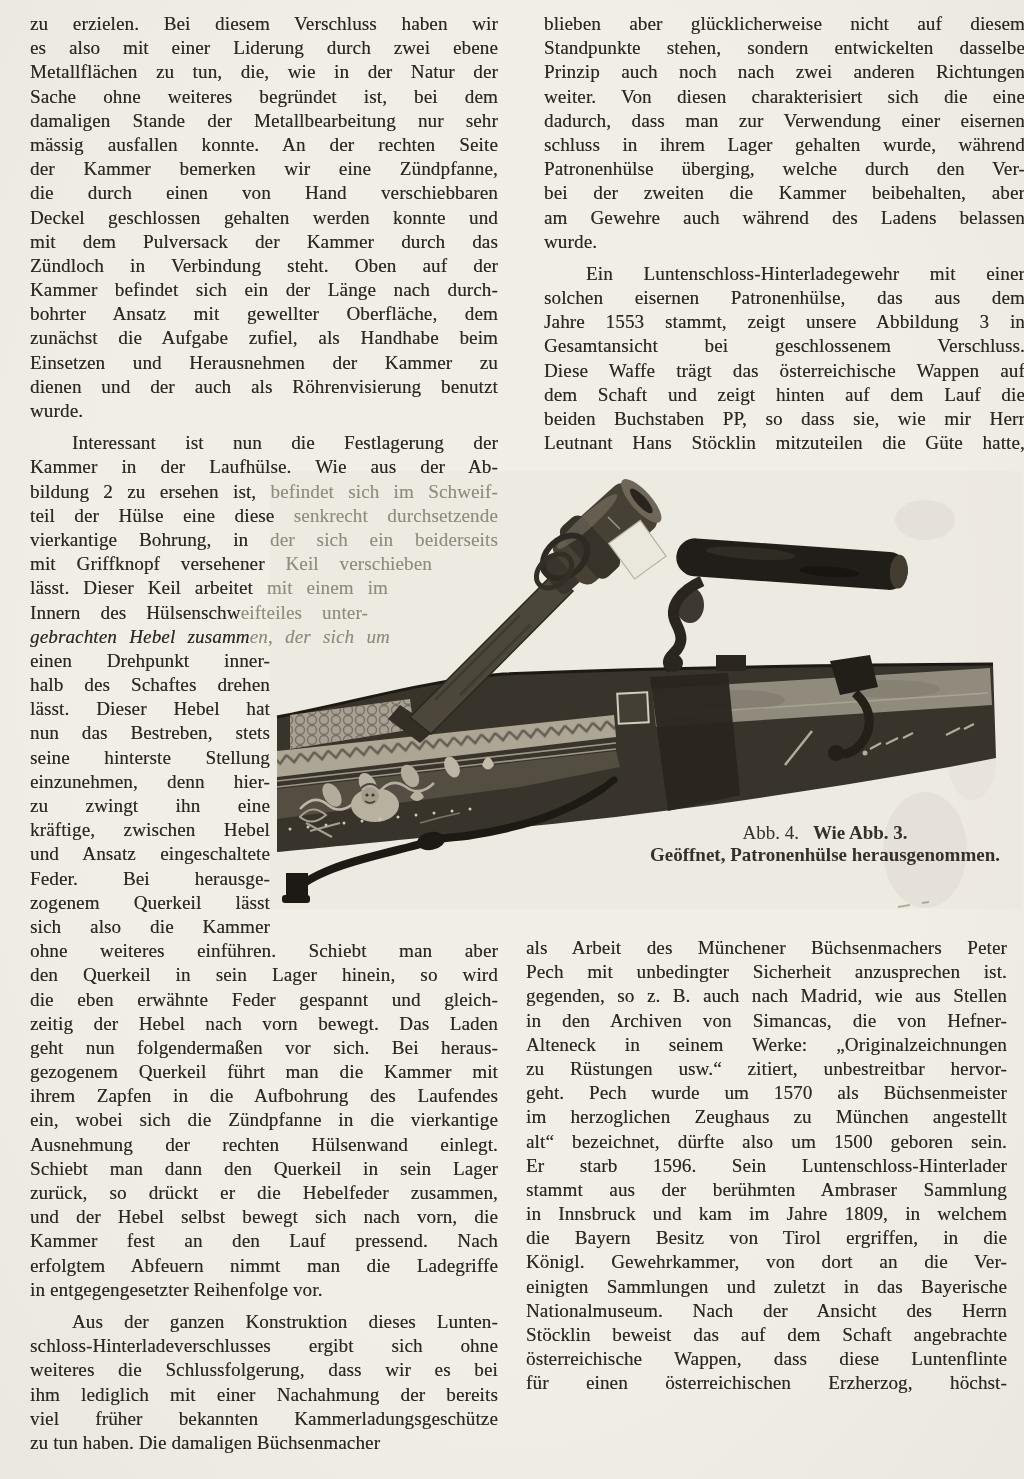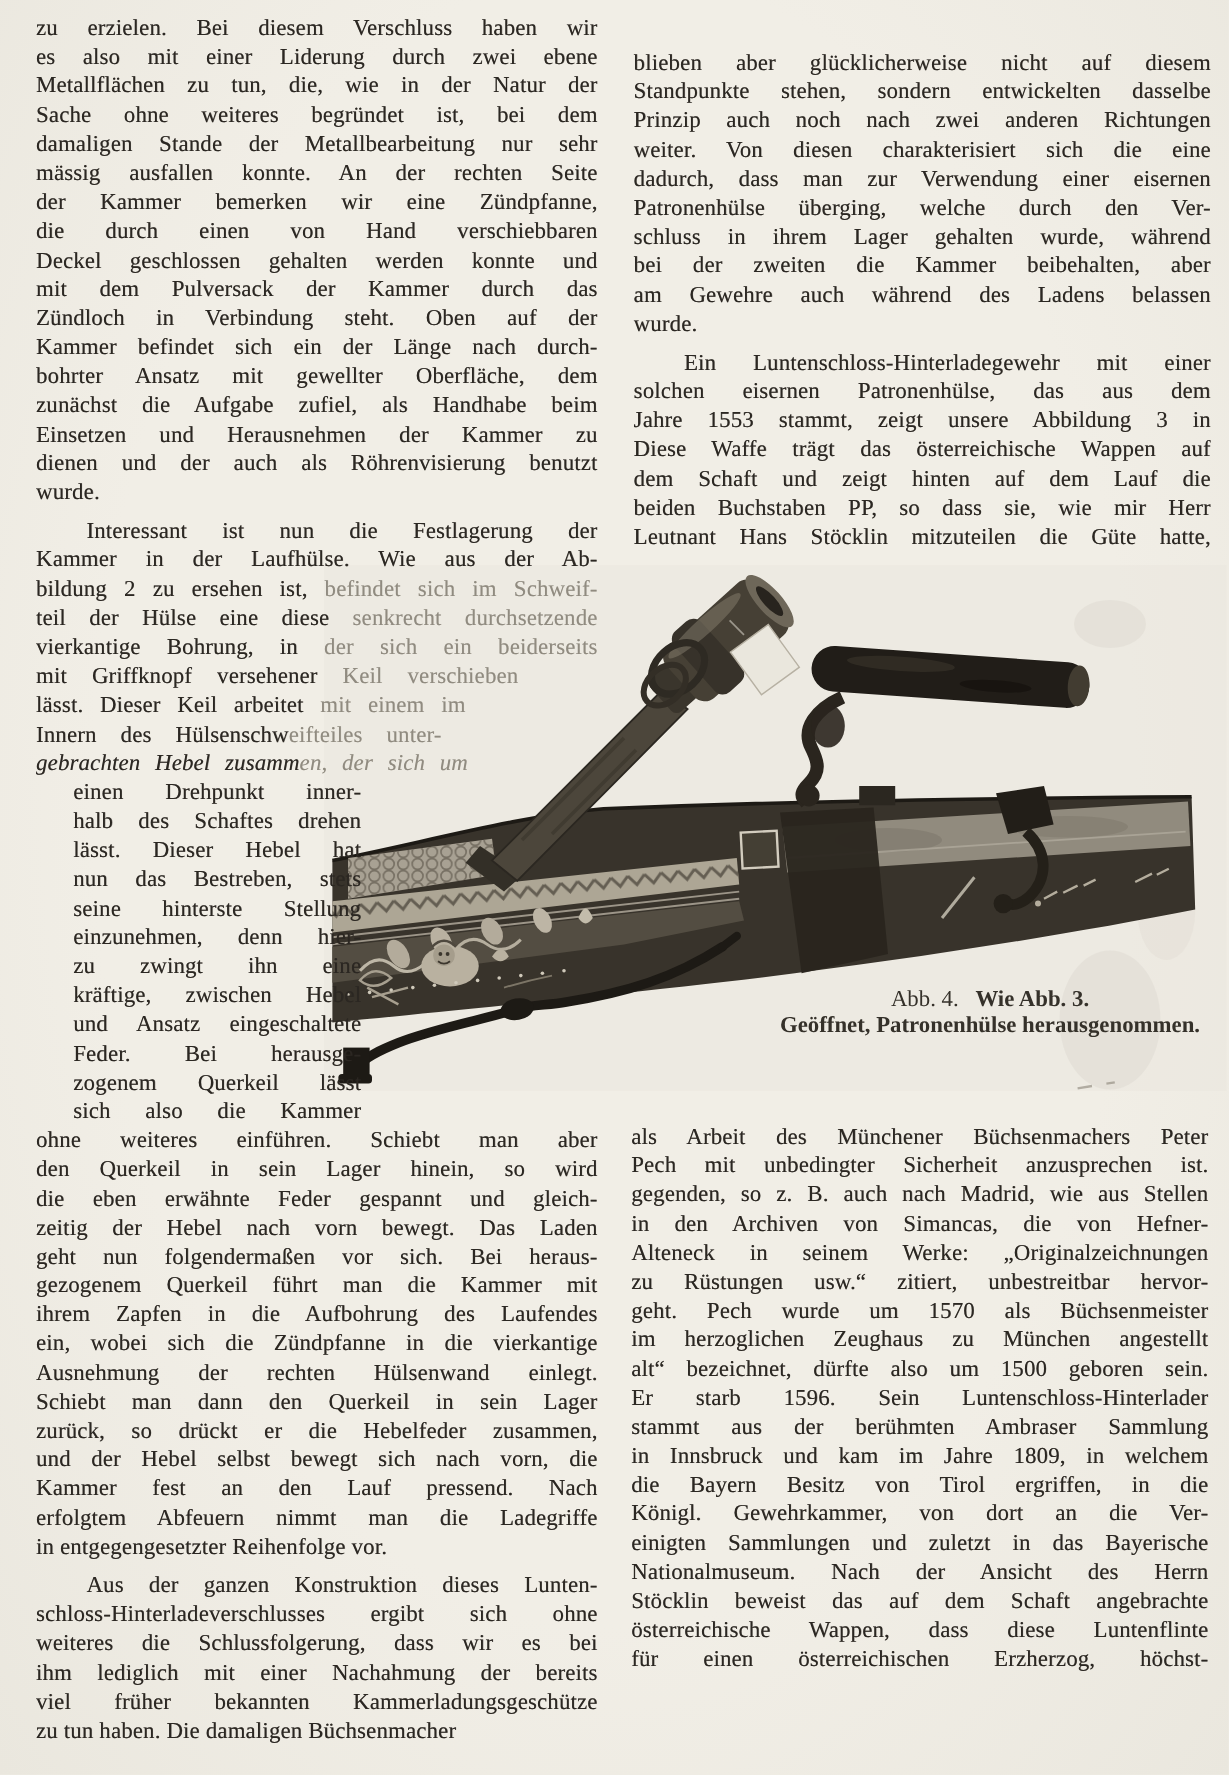--- a/index.html
+++ b/index.html
@@ -6,33 +6,33 @@
   body{
     width:1024px;height:1479px;position:relative;overflow:hidden;
     background:#efece4;
     font-family:"Liberation Serif","DejaVu Serif",serif;
     color:#2b2722;
   }
   .page{position:absolute;inset:0;
     background:radial-gradient(ellipse at 50% 45%, #f1eee6 60%, #eae7de 100%);}
   .col{position:absolute;z-index:2;}
   #col-left{left:30px;top:12px;width:468px;}
-  #col-right{left:528px;top:12px;width:481px;margin-top:29px;}
+  #col-right{left:544px;top:12px;width:481px;}
   #col-right2{left:526px;top:936px;width:481px;}
   .block{margin:0;}
   .block.gap{margin-top:8px;}
   .tl{
     font-size:19px;line-height:24.2px;height:24.2px;overflow:hidden;
     text-align:justify;text-align-last:justify;
     letter-spacing:0.15px;
     text-shadow:0.25px 0 0 rgba(43,39,34,0.55);
   }
   .tl.ind{text-indent:42px;}
   .tl.last{text-align-last:left;}
-  .narrow .tl{width:240px;margin-left:31px;}
+  .narrow .tl{width:240px;}
   .faded{color:#908b80;text-shadow:0.2px 0 0 rgba(144,139,128,0.4);}
   #gun-photo{position:absolute;left:270px;top:465px;width:754px;height:500px;z-index:1;pointer-events:none;}
   .caption{
     position:absolute;left:590px;top:822px;width:470px;z-index:3;
     text-align:center;color:#35312a;font-size:19px;line-height:21.5px;
   }
   .cap-bold{font-weight:700;}
   .cap-reg{font-weight:400;margin-right:14px;}
 </style>
 </head>
@@ -254,30 +254,31 @@
       </div>
   </div>
 
   <div class="col" id="col-right">
     <div class="block">
         <div class="tl">blieben aber glücklicherweise nicht auf diesem</div>
         <div class="tl">Standpunkte stehen, sondern entwickelten dasselbe</div>
         <div class="tl">Prinzip auch noch nach zwei anderen Richtungen</div>
         <div class="tl">weiter.  Von diesen charakterisiert sich die eine</div>
         <div class="tl">dadurch, dass man zur Verwendung einer eisernen</div>
+        <div class="tl">schluss in ihrem Lager gehalten wurde, während</div>
         <div class="tl">Patronenhülse überging, welche durch den Ver-</div>
-        <div class="tl">schluss in ihrem Lager gehalten wurde, während</div>
         <div class="tl">bei der zweiten die Kammer beibehalten, aber</div>
         <div class="tl">am Gewehre auch während des Ladens belassen</div>
         <div class="tl last">wurde.</div>
       </div>
     <div class="block gap">
         <div class="tl ind">Ein Luntenschloss-Hinterladegewehr mit einer</div>
         <div class="tl">solchen eisernen Patronenhülse, das aus dem</div>
         <div class="tl">Jahre 1553 stammt, zeigt unsere Abbildung 3 in</div>
+        <div class="tl">Gesamtansicht bei geschlossenem Verschluss.</div>
         <div class="tl">Diese Waffe trägt das österreichische Wappen auf</div>
         <div class="tl">dem Schaft und zeigt hinten auf dem Lauf die</div>
         <div class="tl">beiden Buchstaben PP, so dass sie, wie mir Herr</div>
         <div class="tl">Leutnant Hans Stöcklin mitzuteilen die Güte hatte,</div>
       </div>
   </div>
 
   <div class="col" id="col-right2">
     <div class="block">
         <div class="tl">als Arbeit des Münchener Büchsenmachers Peter</div>

